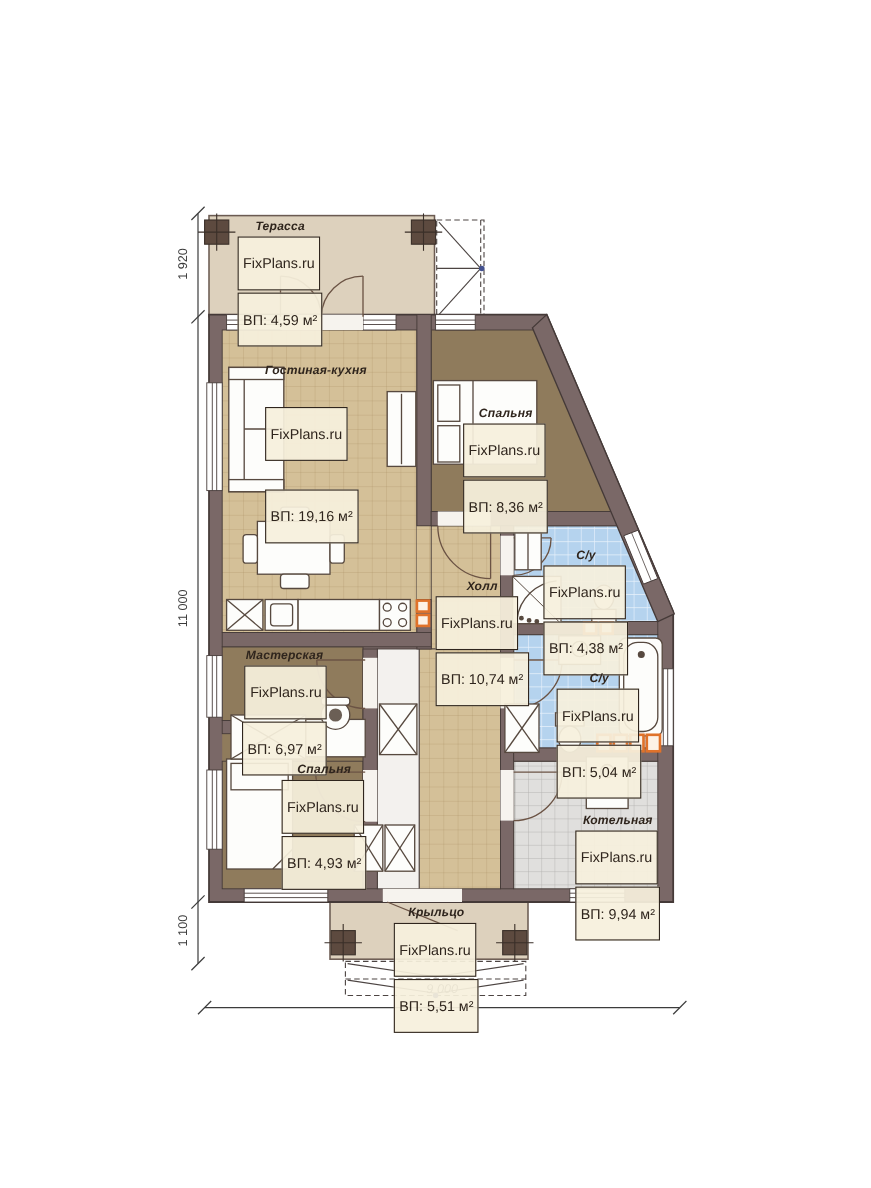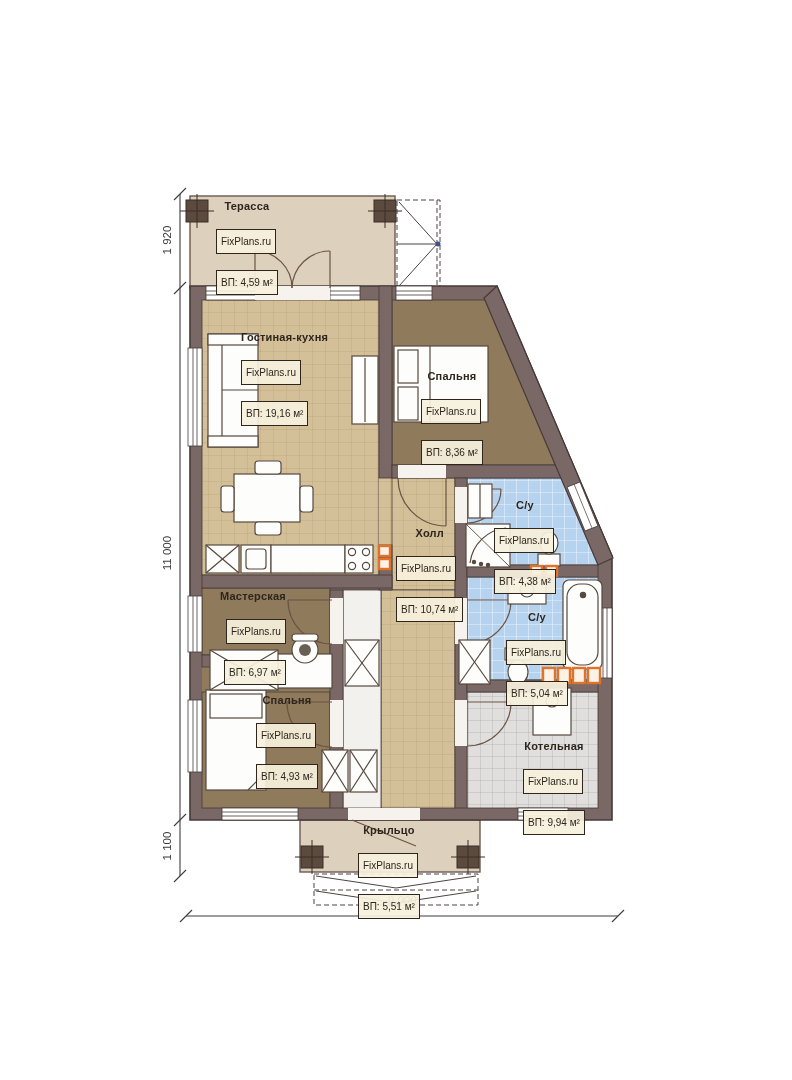--- a/index.html
+++ b/index.html
@@ -1,23 +1,23 @@
 <!DOCTYPE html>
 <html><head>
 <meta charset="utf-8">
 <style>
   html,body{margin:0;padding:0;background:#ffffff;}
   .canvas{position:relative;width:792px;height:1080px;background:#ffffff;overflow:hidden;
           font-family:"Liberation Sans",sans-serif;}
   .plan-svg{position:absolute;left:0;top:0;z-index:1;}
   .room-label{position:absolute;display:flex;flex-direction:column;align-items:flex-start;z-index:5;}
   .rl-name{font-size:11px;font-weight:bold;color:#2f251d;align-self:center;white-space:nowrap;
-           margin-bottom:1px;letter-spacing:.2px;}
-  .rl-box{font-size:10px;color:#2f251d;background:rgba(246,240,221,0.93);border:1.5px solid #2f251d;
-          padding:4px 4px;line-height:15px;margin-top:16px;white-space:nowrap;}
+           margin-bottom:1px;letter-spacing:.2px;font-style:italic;}
+  .rl-box{font-size:13px;color:#2f251d;background:rgba(246,240,221,0.93);border:1.5px solid #2f251d;
+          padding:16px 4px;line-height:15px;margin-top:2px;white-space:nowrap;}
   .dim{position:absolute;z-index:4;font-size:11.5px;color:#3a3a3a;white-space:nowrap;}
   .dim-v{width:56px;text-align:center;transform:rotate(-90deg);}
   .dim-h{width:60px;text-align:center;font-style:italic;}
 </style>
 </head>
 <body>
 
 <div class="canvas">
 
 <svg class="plan-svg" width="792" height="1080" viewBox="0 0 792 1080">
@@ -347,21 +347,21 @@
     <line x1="612" y1="922" x2="624" y2="910"></line>
   </g>
 </svg>
 
 <div class="room-label" style="left:216px;top:200px;">
   <div class="rl-name">Терасса</div>
   <div class="rl-box">FixPlans.ru</div>
   <div class="rl-box">ВП: 4,59 м²</div>
 </div>
 
-<div class="room-label" style="left:241px;top:331px;">
+<div class="room-label" style="left:241px;top:331px;gap:24px;">
   <div class="rl-name">Гостиная-кухня</div>
   <div class="rl-box">FixPlans.ru</div>
   <div class="rl-box">ВП: 19,16 м²</div>
 </div>
 
 <div class="room-label" style="left:421px;top:370px;">
   <div class="rl-name">Спальня</div>
   <div class="rl-box">FixPlans.ru</div>
   <div class="rl-box">ВП: 8,36 м²</div>
 </div>

